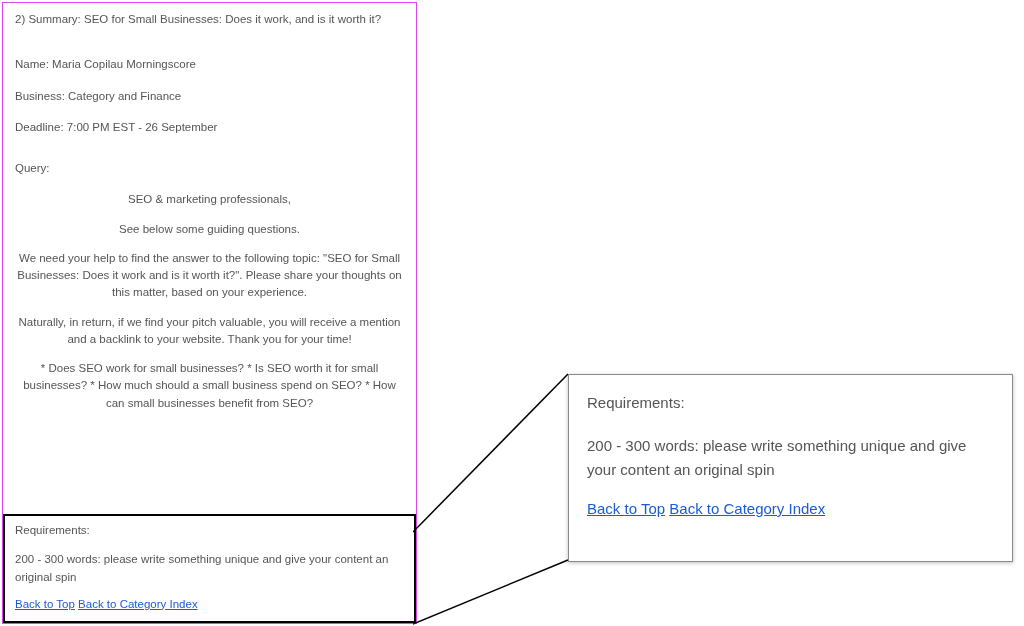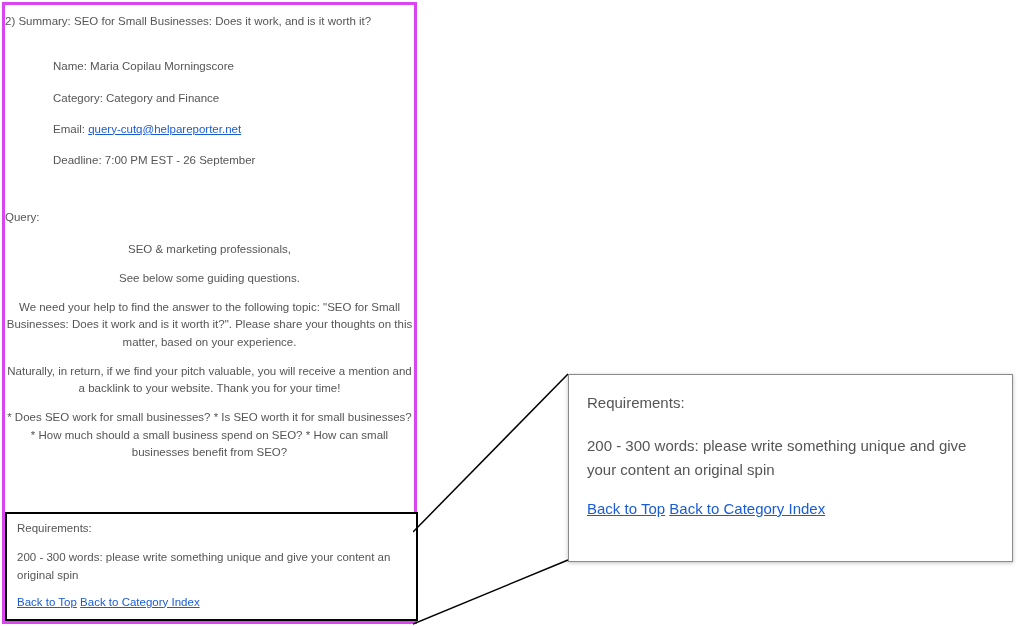--- a/index.html
+++ b/index.html
@@ -14,40 +14,39 @@
       height: 626px;
       position: relative;
       overflow: hidden;
     }
     .email-panel {
       position: absolute;
       left: 2px;
       top: 2px;
       width: 415px;
       height: 622px;
-      border: 3px solid #d946ef;
+      border: 1px solid #d946ef;
       background: #fff;
-      padding: 8px 0;
+      padding: 8px 12px;
       font-size: 11.5px;
       color: #555;
       line-height: 1.5;
     }
     .email-panel .row {
       margin-bottom: 14px;
-      margin-left: 48px;
     }
     .email-panel .row-sm {
       margin-bottom: 12px;
       text-align: center;
     }
     .email-panel .summary {
       margin-bottom: 28px;
     }
     .email-panel .query-hdr {
-      margin-top: 40px;
+      margin-top: 24px;
       margin-bottom: 14px;
     }
     .email-panel a {
       color: #1a5cd6;
       text-decoration: underline;
     }
     .req-box {
       position: absolute;
       left: 0px;
       bottom: 0px;
@@ -108,26 +107,23 @@
 <div class="email-panel">
   <div class="summary">
     <span>2) Summary: </span><span>SEO for Small Businesses: Does it work, and is it worth it?</span>
   </div>
 
   <div class="row">
     <span>Name: </span><span>Maria Copilau Morningscore</span>
   </div>
 
   <div class="row">
-    <span>Category: </span><span>Category and Finance</span>
+    <span>Business: </span><span>Category and Finance</span>
   </div>
 
-  <div class="row">
-    <span>Email: </span><a href="#">query-cutq@helpareporter.net</a>
-  </div>
 
 
   <div class="row">
     <span>Deadline: </span><span>7:00 PM EST - 26 September</span>
   </div>
 
   <div class="query-hdr">Query:</div>
 
   <div class="row-sm">SEO &amp; marketing professionals,</div>
   <div class="row-sm">See below some guiding questions.</div>

